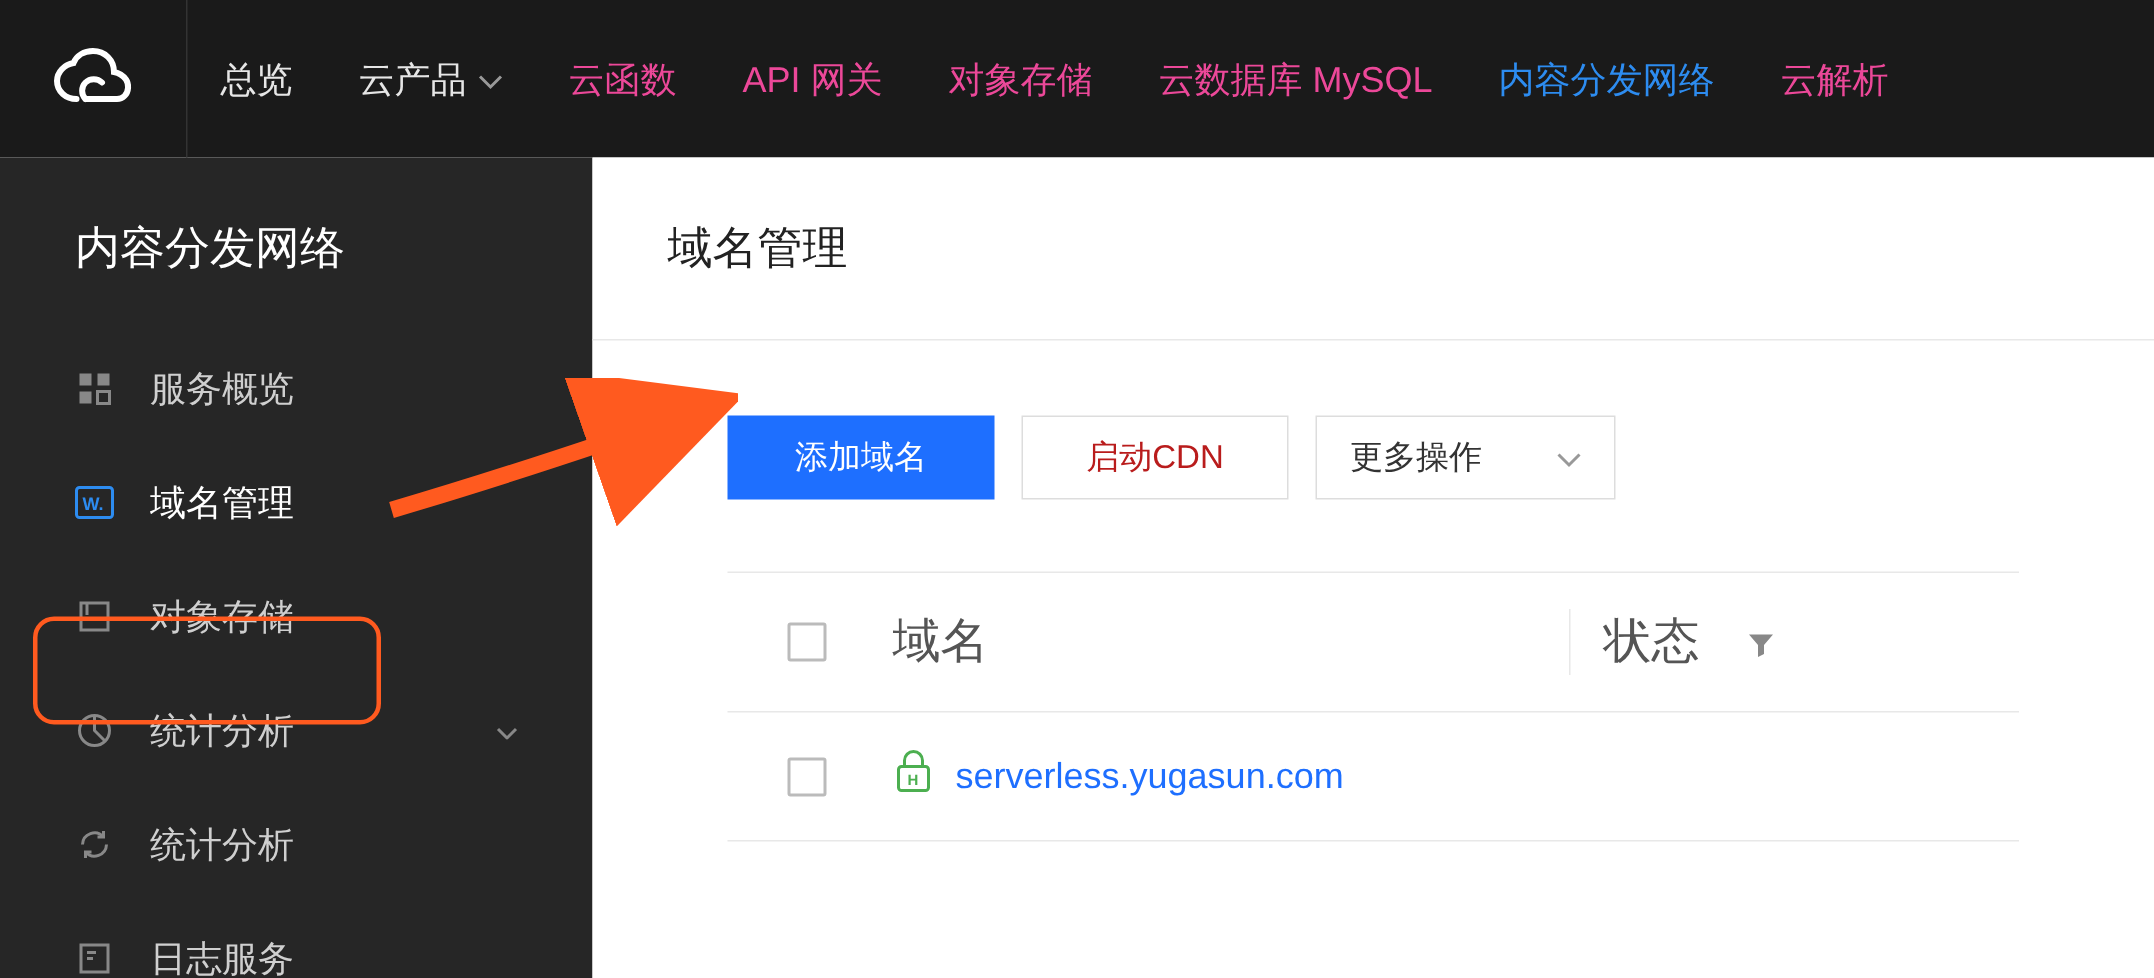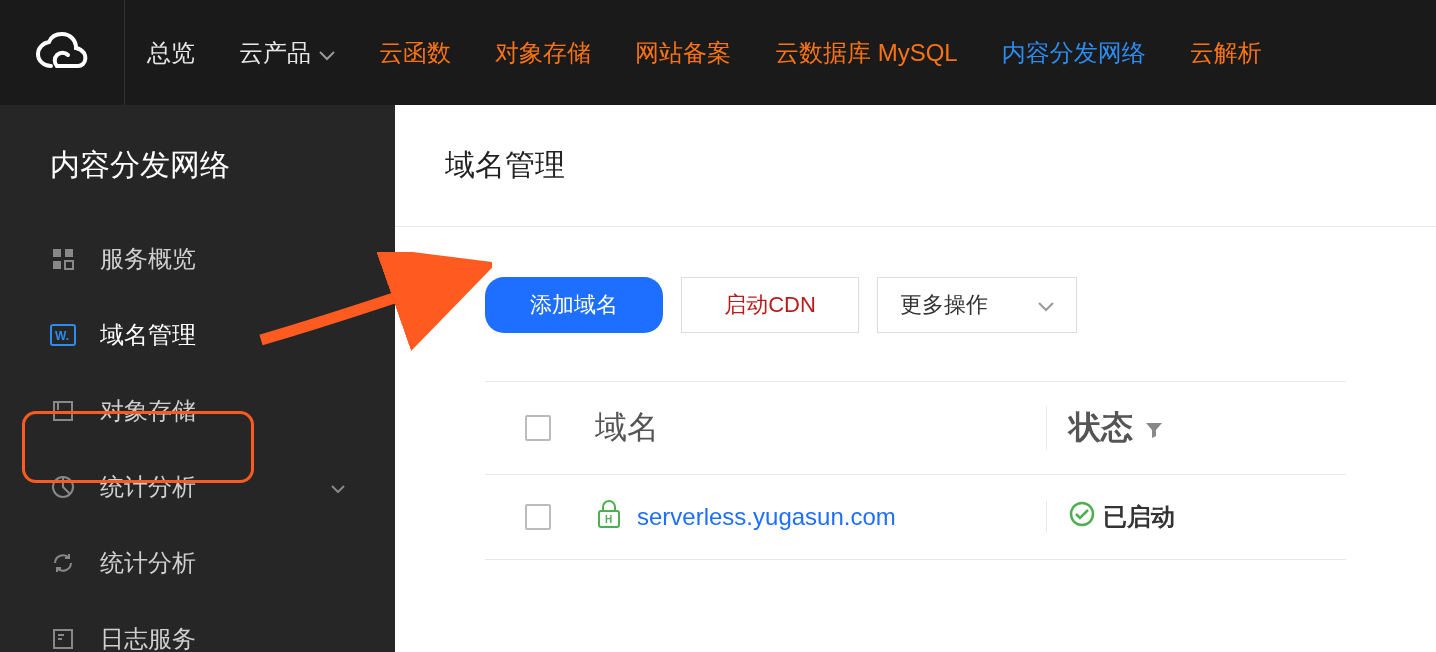--- a/index.html
+++ b/index.html
@@ -3,54 +3,54 @@
 <meta charset="utf-8">
 <style>
 * { margin: 0; padding: 0; box-sizing: border-box; }
 body { font-family: -apple-system, BlinkMacSystemFont, "PingFang SC", "Microsoft YaHei", sans-serif; width: 1436px; height: 652px; overflow: hidden; background: #fff; }
 
 
 .topbar { height: 105px; background: #1a1a1a; display: flex; align-items: flex-end; padding: 0; color: #ccc; }
 .logo-wrap { width: 125px; height: 105px; display: flex; align-items: center; justify-content: center; border-right: 1px solid #333; }
 .nav-items { display: flex; align-items: center; height: 100%; }
 .nav-item { padding: 0 22px; font-size: 24px; color: #e6e6e6; cursor: pointer; display: flex; align-items: center; height: 100%; }
-.nav-item.secondary { color: #f97316; }
+.nav-item.secondary { color: #ec4899; }
 .nav-item.active { color: #2d8cf0; }
 .nav-item .caret { margin-left: 8px; }
 
 
 .layout { display: flex; height: calc(100% - 105px); }
 .sidebar { width: 395px; background: #262626; color: #ddd; padding-top: 40px; position: relative; }
 .sidebar-title { font-size: 30px; color: #fff; padding: 0 50px 35px 50px; font-weight: 500; }
 .sidebar-item { display: flex; align-items: center; padding: 22px 50px; font-size: 24px; color: #cfcfcf; cursor: pointer; position: relative; }
 .sidebar-item .icn { width: 26px; height: 26px; margin-right: 24px; display: inline-flex; align-items: center; justify-content: center; color: #888; }
 .sidebar-item.active { color: #fff; }
 .sidebar-item.active .icn { color: #2d8cf0; }
 .highlight-box { position: absolute; left: 22px; top: 306px; width: 232px; height: 72px; border: 3px solid #ff5a1f; border-radius: 14px; pointer-events: none; }
 .sidebar-item .caret-sm { margin-left: auto; color: #888; font-size: 18px; }
 
 
 .main { flex: 1; background: #fff; padding: 40px 50px; position: relative; }
 .page-title { font-size: 30px; font-weight: 500; color: #222; margin-bottom: 40px; }
 .content-area { border-top: 1px solid #e8e8e8; margin: 0 -50px; padding: 50px 50px 0 50px; }
 .action-row { display: flex; gap: 18px; align-items: center; margin-bottom: 48px; margin-left: 40px; }
 .btn { height: 56px; padding: 0 30px; font-size: 22px; display: inline-flex; align-items: center; justify-content: center; cursor: pointer; border: 1px solid transparent; }
-.btn-primary { background: #1e6fff; color: #fff; min-width: 178px; border-radius: 19px; }
+.btn-primary { background: #1e6fff; color: #fff; min-width: 178px; }
 .btn-default { background: #fff; color: #b91c1c; border: 1px solid #ddd; min-width: 178px; }
 .btn-dropdown { background: #fff; color: #333; border: 1px solid #ddd; min-width: 200px; display: inline-flex; align-items: center; justify-content: space-between; padding: 0 22px; }
 .btn-dropdown .caret { color: #999; margin-left: 24px; }
 
 
 .tbl { border: 1px solid #e8e8e8; border-left: none; border-right: none; margin-left: 40px; margin-right: 40px; }
 .tbl-head, .tbl-row { display: flex; align-items: center; padding: 24px 0; }
 .tbl-head { border-bottom: 1px solid #e8e8e8; color: #555; font-size: 32px; }
 .tbl-row { font-size: 24px; }
 .col-check { width: 110px; display: flex; justify-content: flex-start; padding-left: 40px; }
 .col-domain { flex: 1; display: flex; align-items: center; gap: 14px; }
-.col-status { width: 300px; display: flex; align-items: center; gap: 8px; padding-left: 22px; border-left: 1px solid #e8e8e8; font-weight: bold; }
+.col-status { width: 300px; display: flex; align-items: center; gap: 28px; padding-left: 22px; border-left: 1px solid #e8e8e8; }
 .col-status.header-col { border-left: 1px solid #e8e8e8; }
 .checkbox { width: 26px; height: 26px; border: 2px solid #bbb; border-radius: 2px; background: #fff; }
 .domain-link { color: #1e6fff; }
 .status-text { color: #333; }
 .filter-icon { color: #888; margin-left: 4px; }
 
 
 .arrow { position: absolute; left: 256px; top: 252px; width: 236px; height: 100px; pointer-events: none; z-index: 5; }
 </style>
 </head>
@@ -72,24 +72,24 @@
       <span class="caret">
         <svg width="16" height="10" viewBox="0 0 16 10">
             <path d="M1 1l7 7 7-7" stroke="#999" stroke-width="2" fill="none"></path>
           </svg>
       </span>
     </div>
     <div class="nav-item secondary">
         <span>云函数</span>
       </div>
     <div class="nav-item secondary">
+        <span>API 网关</span>
+      </div>
+    <div class="nav-item secondary">
         <span>对象存储</span>
-      </div>
-    <div class="nav-item secondary">
-        <span>网站备案</span>
       </div>
     <div class="nav-item secondary">
         <span>云数据库 MySQL</span>
       </div>
     <div class="nav-item secondary active">
         <span>内容分发网络</span>
       </div>
     <div class="nav-item secondary">
         <span>云解析</span>
       </div>
@@ -213,29 +213,20 @@
           <div class="col-domain">
             <span>
               <svg width="28" height="30" viewBox="0 0 28 30" fill="none" stroke="#4CAF50" stroke-width="2">
                   <rect x="4" y="12" width="20" height="16" rx="2"></rect>
                   <path d="M8 12V8a6 6 0 0 1 12 0v4"></path>
                   <text x="10" y="24" font-size="10" fill="#4CAF50" stroke="none" font-weight="bold">H</text>
                 </svg>
             </span>
             <span class="domain-link">serverless.yugasun.com</span>
           </div>
-          <div class="col-status">
-            <span>
-              <svg width="26" height="26" viewBox="0 0 26 26" fill="none" stroke="#4CAF50" stroke-width="2.5">
-                  <circle cx="13" cy="13" r="11"></circle>
-                  <path d="M7 13l4 4 8-8"></path>
-                </svg>
-            </span>
-            <span class="status-text">已启动</span>
-          </div>
         </div>
       </div>
     </div>
   </div>
 </div>
 
 <svg class="arrow" viewBox="0 0 236 100">
   <defs>
     <marker id="ah" markerWidth="10" markerHeight="10" refX="8" refY="5" orient="auto">
       <path d="M0 0L10 5L0 10Z" fill="#ff5a1f"></path>

